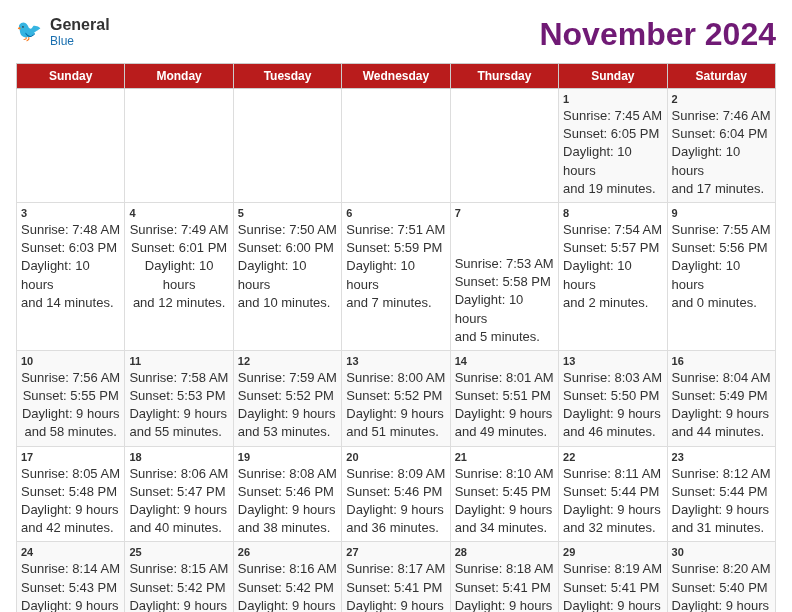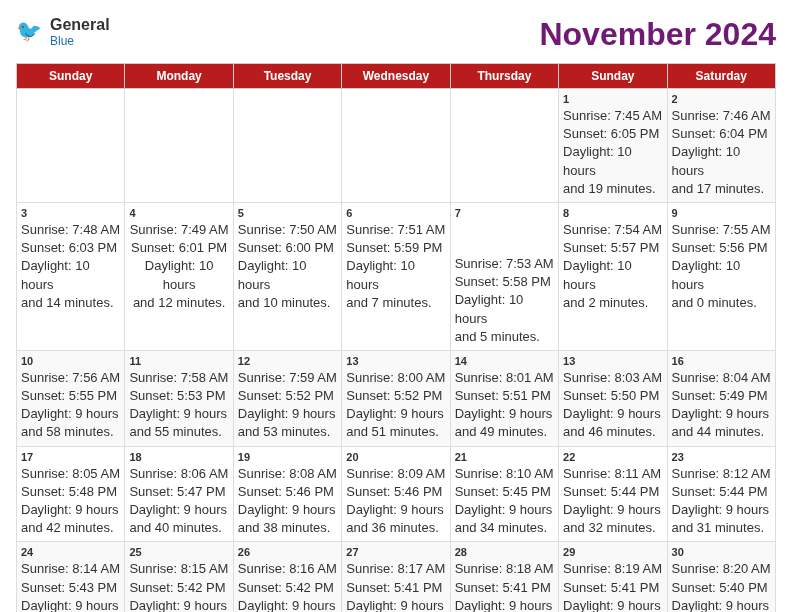--- a/index.html
+++ b/index.html
@@ -182,21 +182,21 @@
             <span class="day-num">9</span>
             <div class="day-info" style="white-space: pre-line;">Sunrise: 7:55 AM
 Sunset: 5:56 PM
 Daylight: 10 hours
 and 0 minutes.</div>
           </td>
         </tr>
         <tr>
           <td>
             <span class="day-num">10</span>
-            <div class="day-info" style="white-space: pre-line;">Sunrise: 7:56 AM
+            <div class="day-info" style="white-space: pre-line; text-align: center;">Sunrise: 7:56 AM
 Sunset: 5:55 PM
 Daylight: 9 hours
 and 58 minutes.</div>
           </td>
           <td>
             <span class="day-num">11</span>
             <div class="day-info" style="white-space: pre-line;">Sunrise: 7:58 AM
 Sunset: 5:53 PM
 Daylight: 9 hours
 and 55 minutes.</div>

